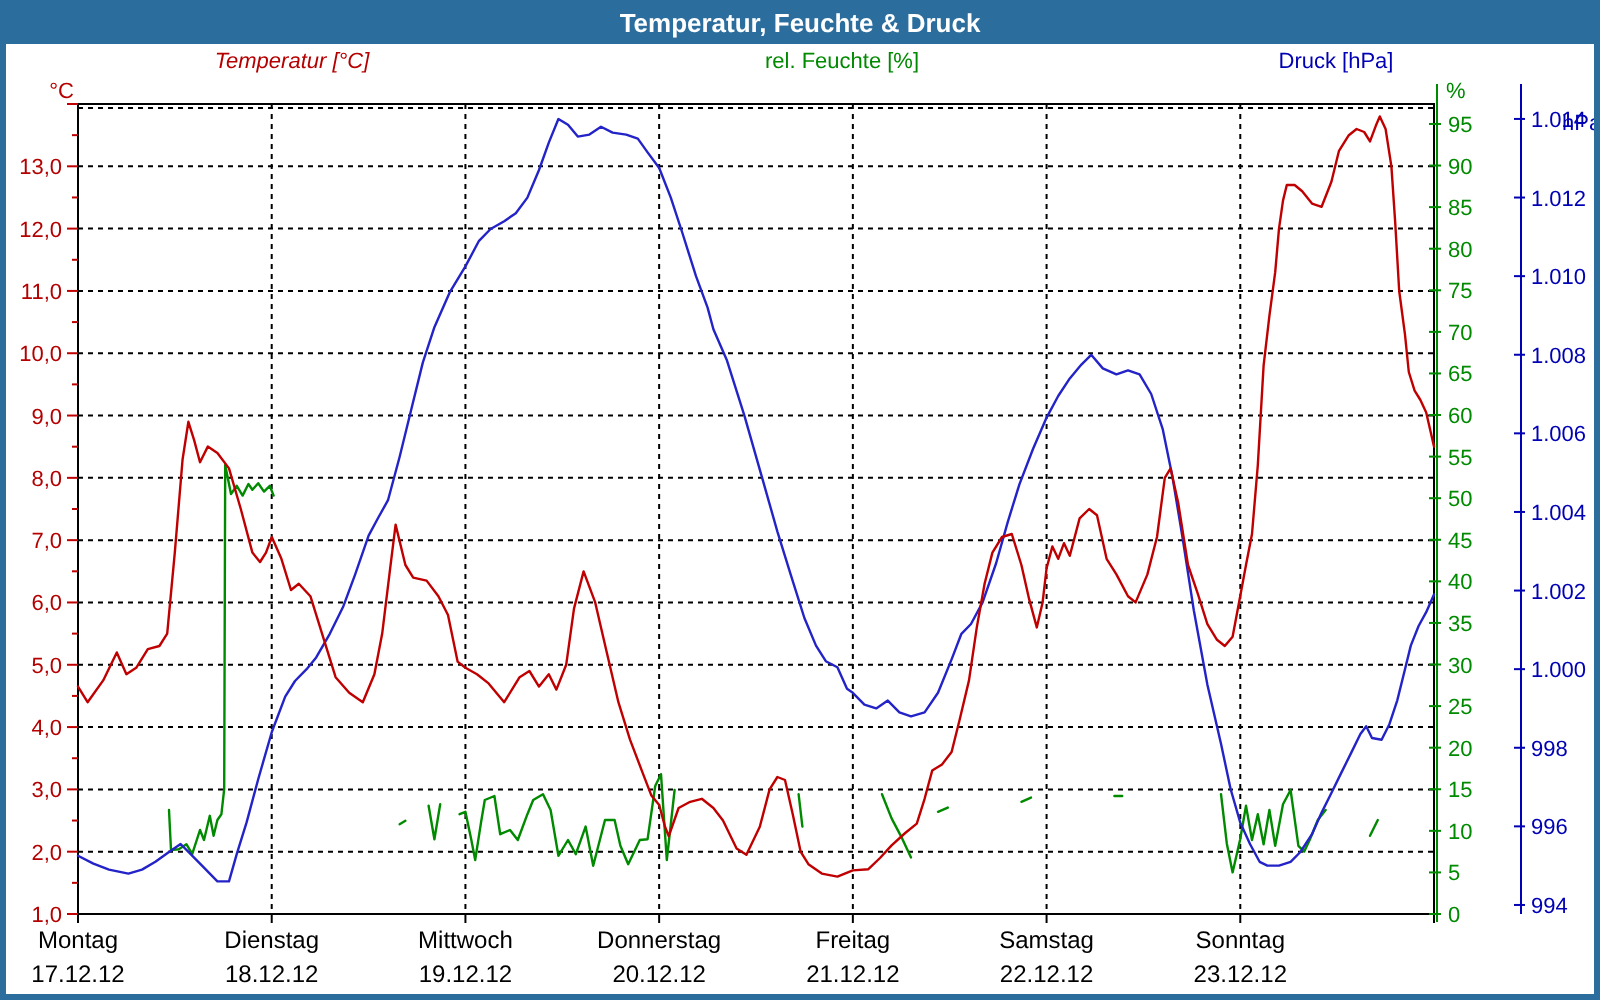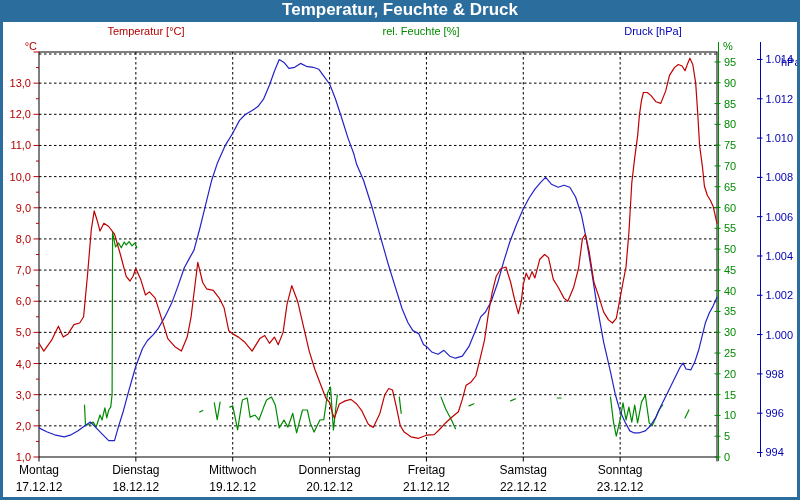--- a/index.html
+++ b/index.html
@@ -1,19 +1,19 @@
 <!DOCTYPE html>
 <html><head>
 <meta charset="utf-8">
 <style>
   html,body{margin:0;padding:0;background:#e8e8e8;font-family:"Liberation Sans",sans-serif;}
   .frame{position:relative;width:800px;height:500px;background:#ffffff;overflow:hidden;}
   .border-overlay{position:absolute;inset:0;border:3px solid #2b6e9e;pointer-events:none;z-index:5;}
   .titlebar{position:absolute;top:0;left:0;width:800px;height:22px;background:#2b6e9e;color:#ffffff;
-            font-size:17px;font-weight:bold;display:flex;align-items:flex-start;justify-content:center;z-index:2;}
+            font-size:13px;font-weight:bold;display:flex;align-items:center;justify-content:center;z-index:2;}
   .legend-label{position:absolute;top:25px;height:13px;line-height:13px;font-size:11px;transform:translateX(-50%);white-space:nowrap;}
   .unit-label{position:absolute;font-size:11px;height:12px;line-height:12px;white-space:nowrap;}
   svg{position:absolute;top:0;left:0;}
   text{font-family:"Liberation Sans",sans-serif;}
 </style>
 </head>
 <body>
 
 <div class="frame">
   <div class="titlebar">
@@ -175,22 +175,22 @@
       <polyline points="441.0,397.1 445.8,409.2 450.6,418.3 455.5,428.7" fill="none" stroke="#008a00" stroke-width="1.2" stroke-linejoin="round" stroke-linecap="round"></polyline>
       <polyline points="469.0,405.9 473.9,403.8" fill="none" stroke="#008a00" stroke-width="1.2" stroke-linejoin="round" stroke-linecap="round"></polyline>
       <polyline points="510.7,400.9 515.5,398.8" fill="none" stroke="#008a00" stroke-width="1.2" stroke-linejoin="round" stroke-linecap="round"></polyline>
       <polyline points="557.2,398.0 561.1,398.0" fill="none" stroke="#008a00" stroke-width="1.2" stroke-linejoin="round" stroke-linecap="round"></polyline>
       <polyline points="610.5,397.1 613.4,421.7 616.3,436.2 620.1,419.6 623.0,402.9 626.0,420.0 628.9,407.1 631.8,422.1 634.7,405.0 637.6,422.9 641.5,402.1 645.3,395.0 649.2,422.9 652.1,425.8 655.0,419.6 658.9,410.0 662.8,405.0" fill="none" stroke="#008a00" stroke-width="1.2" stroke-linejoin="round" stroke-linecap="round"></polyline>
       <polyline points="685.0,417.9 688.9,410.0" fill="none" stroke="#008a00" stroke-width="1.2" stroke-linejoin="round" stroke-linecap="round"></polyline>
       <polyline points="39.0,427.9 46.7,431.8 54.5,434.8 64.2,436.8 71.0,434.8 77.7,430.9 84.5,426.0 90.3,422.0 95.2,426.9 101.0,432.8 108.7,440.7 114.5,440.7 118.4,426.9 123.3,411.2 129.1,389.6 135.9,366.0 142.6,348.3 147.5,340.5 153.3,334.6 158.1,328.7 164.9,316.9 171.7,303.1 177.5,287.4 184.3,267.8 189.1,258.9 194.0,250.1 199.8,228.5 205.6,204.9 211.4,181.3 217.2,163.6 225.0,145.9 232.7,133.2 239.5,120.4 245.3,114.5 252.1,110.6 257.9,106.6 263.7,98.8 269.5,85.0 274.4,71.3 279.2,59.5 284.0,62.4 288.9,68.3 294.7,67.3 300.5,63.4 306.3,66.3 313.1,67.3 318.9,69.3 323.8,76.2 329.6,84.0 335.4,98.8 341.2,116.5 348.0,138.1 353.8,153.8 356.7,164.6 363.5,180.3 372.2,207.8 380.9,238.3 388.7,265.8 395.4,287.4 402.2,309.0 408.0,322.8 412.9,330.6 418.7,333.6 423.5,344.4 426.4,346.4 432.2,352.3 438.1,354.2 443.9,350.3 449.7,356.2 455.5,358.2 462.3,356.2 469.0,346.4 475.8,329.7 480.7,316.9 485.5,312.0 491.3,301.2 498.1,281.5 503.9,260.9 509.7,242.2 516.5,224.5 523.3,208.8 529.1,198.0 534.9,189.2 540.7,182.3 545.6,177.4 551.4,184.2 558.2,187.2 564.0,185.2 569.8,187.2 575.6,197.0 581.4,214.7 586.2,238.3 591.1,267.8 596.9,305.1 603.7,342.4 610.5,371.9 615.3,394.5 620.1,411.2 625.0,422.0 629.8,430.9 633.7,432.8 639.5,432.8 645.3,430.9 650.2,426.0 656.0,417.1 660.8,406.3 665.7,396.5 670.5,386.7 675.4,376.8 680.2,367.0 683.1,363.1 686.0,369.0 690.8,369.9 694.7,362.1 698.6,350.3 702.5,334.6 705.4,322.8 709.3,313.0 713.1,306.1 717.0,297.2" fill="none" stroke="#2323c8" stroke-width="1.2" stroke-linejoin="round" stroke-linecap="round"></polyline>
       <polyline points="39.0,343.3 43.8,351.1 51.6,340.2 58.4,326.2 63.2,337.1 68.1,333.9 73.9,324.6 79.7,323.0 83.6,316.8 87.4,276.3 91.3,229.6 94.2,210.9 97.1,220.2 100.0,231.1 103.9,223.3 108.7,226.5 114.5,234.2 120.4,254.5 126.2,276.3 130.0,281.0 133.0,276.3 135.9,268.5 140.7,279.4 145.5,295.0 149.4,291.9 155.2,298.1 162.0,319.9 167.8,338.6 174.6,346.4 181.4,351.1 187.2,337.1 191.1,316.8 194.9,285.7 197.8,262.3 202.7,282.5 206.6,288.8 213.3,290.3 219.2,298.1 224.0,307.5 228.8,330.8 232.7,333.9 238.5,337.1 244.3,341.7 252.1,351.1 259.8,338.6 264.7,335.5 269.5,343.3 274.4,337.1 278.2,344.8 283.1,332.4 287.0,304.3 291.8,285.7 297.6,301.2 303.4,326.2 309.2,351.1 315.0,369.8 320.9,385.3 325.7,397.8 329.6,402.5 332.5,413.4 334.4,418.1 339.3,404.0 345.1,400.9 350.9,399.4 356.7,404.0 361.5,410.3 368.3,424.3 373.2,427.4 379.9,413.4 384.8,394.7 388.7,388.5 392.5,390.0 396.4,407.2 400.3,425.8 404.2,432.1 410.9,436.8 418.7,438.3 426.4,435.2 434.2,434.6 440.0,429.0 445.8,422.7 452.6,416.5 458.4,411.8 462.3,399.4 466.1,385.3 471.0,382.2 475.8,376.0 479.7,360.4 484.5,340.2 488.4,313.7 492.3,291.9 496.2,276.3 501.0,268.5 505.9,267.0 510.7,282.5 514.6,299.7 518.4,313.7 521.3,301.2 523.3,284.1 526.2,273.2 529.1,279.4 532.0,271.6 534.9,277.9 539.8,259.2 544.6,254.5 548.5,257.6 553.3,279.4 558.2,287.2 564.0,298.1 567.8,301.2 573.7,287.2 578.5,268.5 582.4,238.9 585.3,234.2 589.1,251.4 594.0,282.5 598.8,296.6 603.7,312.1 608.5,319.9 612.4,323.0 616.3,318.4 620.1,298.1 623.0,282.5 626.0,267.0 628.9,232.7 631.8,182.8 634.7,157.9 637.6,136.1 639.5,114.3 641.5,100.3 643.4,92.5 647.3,92.5 651.1,95.6 656.0,101.8 660.8,103.4 665.7,90.9 669.5,75.4 674.4,67.6 678.3,64.5 682.1,66.0 685.0,70.7 687.9,62.9 689.9,58.2 692.8,64.5 695.7,83.2 697.6,111.2 699.6,145.5 702.5,167.3 704.4,186.0 707.3,195.3 710.2,200.0 713.1,206.2 717.0,223.3" fill="none" stroke="#c00000" stroke-width="1.2" stroke-linejoin="round" stroke-linecap="round"></polyline>
     </svg>
 
-  <div class="legend-label" style="left:146px;color:#b40000;">Temperatur [°C]</div>
+  <div class="legend-label" style="left:146px;color:#b40000;font-style:italic;">Temperatur [°C]</div>
   <div class="legend-label" style="left:400px;color:#008a00;padding-left:42px;">rel. Feuchte [%]</div>
-  <div class="legend-label" style="left:653px;color:#0000b4;text-align:center;">Druck [hPa]</div>
+  <div class="legend-label" style="left:668px;color:#0000b4;text-align:center;">Druck [hPa]</div>
 
   <div class="unit-label" style="left:10px;top:40px;width:27px;text-align:right;color:#b40000;">°C</div>
   <div class="unit-label" style="left:723px;top:40px;color:#008a00;">%</div>
   <div class="unit-label" style="left:764px;top:56px;color:#0000b4;padding-left:17px;">hPa</div>
 
   <div class="border-overlay"></div>
 </div>
 
 </body></html>

